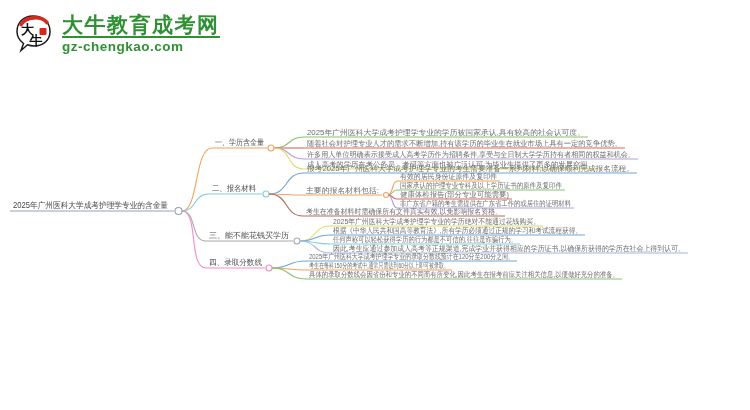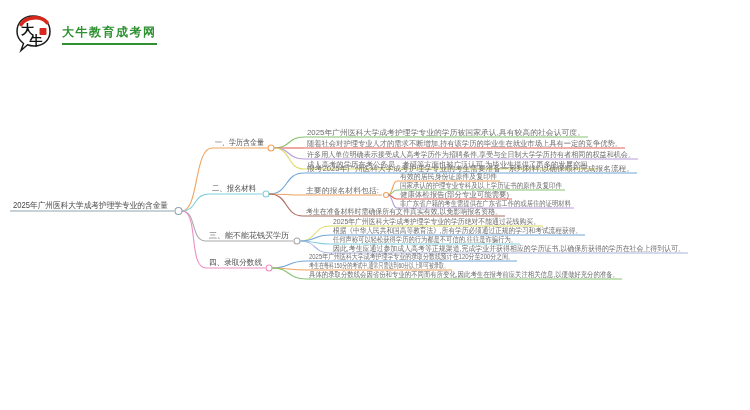--- a/index.html
+++ b/index.html
@@ -3,21 +3,21 @@
 <meta charset="utf-8">
 <style>
   html,body{margin:0;padding:0;}
   body{
     width:750px;height:410px;position:relative;overflow:hidden;
     background:#ffffff;font-family:"Liberation Sans",sans-serif;
   }
   
   .logo{position:absolute;top:11px;left:14px;display:flex;align-items:center;gap:8px;}
   .logo-text{display:flex;flex-direction:column;}
-  .logo-title{color:#2f9133;font-weight:bold;font-size:12px;letter-spacing:1.5px;line-height:20px;}
+  .logo-title{color:#2f9133;font-weight:bold;font-size:21px;letter-spacing:1.5px;line-height:20px;}
   .logo-divider{height:2px;background:#2f9133;margin:1px 0 1px 0;}
   .logo-domain{color:#2f9133;font-weight:bold;font-size:13.5px;letter-spacing:0.5px;line-height:15px;}
   
   .map-svg{position:absolute;top:0;left:0;}
   .map-svg text{font-family:"Liberation Sans",sans-serif;}
   .root-label{font-size:8.3px;fill:#474747;}
   .node-label{font-size:8px;fill:#4f4f4f;}
   .leaf-label{font-size:7.5px;fill:#6e6e6e;}
   .curve{fill:none;stroke-width:1.1;}
   .uline{stroke-width:1.2;}
@@ -30,20 +30,21 @@
   <svg width="40" height="46" viewBox="0 0 40 46">
     <path d="M19,5 C30,5 36,12 36,20.5 C36,28.5 30,35 20,35 C17.5,35 15.5,34.6 13.5,33.8 L7,39.5 L9.5,32.5 C5.5,29.5 3,25 3,20.5 C3,12 9,5 19,5 Z" fill="#ffffff" stroke="#1c1c1c" stroke-width="1.5"></path>
     <path d="M7,13.5 C12,5.5 27,4.5 33,11.5" fill="none" stroke-width="3.6" stroke-linecap="round" stroke="#d7281d"></path>
     <text x="7" y="23" font-size="13" font-weight="bold" fill="#111111">大</text>
     <text x="15.5" y="33.5" font-size="13" font-weight="bold" fill="#111111">牛</text>
     <rect x="25.5" y="17" width="7" height="7" rx="1" fill="#d7281d"></rect>
   </svg>
   <div class="logo-text">
     <div class="logo-title">大牛教育成考网</div>
     <div class="logo-divider"></div>
+    <div class="logo-domain">gz-chengkao.com</div>
   </div>
 </div>
 
 <svg class="map-svg" width="750" height="410" viewBox="0 0 750 410">
 
   <path class="curve" d="M182,211 C199,211 194,148 212,148" stroke="#f0a35e"></path>
   <path class="curve" d="M182,211 C197,211 193,194 209,194" stroke="#82cfdb"></path>
   <path class="curve" d="M182,211 C197,211 190,241 206,241" stroke="#a9a9a9"></path>
   <path class="curve" d="M182,211 C199,211 188,268 206,268" stroke="#ee8fc4"></path>
 

